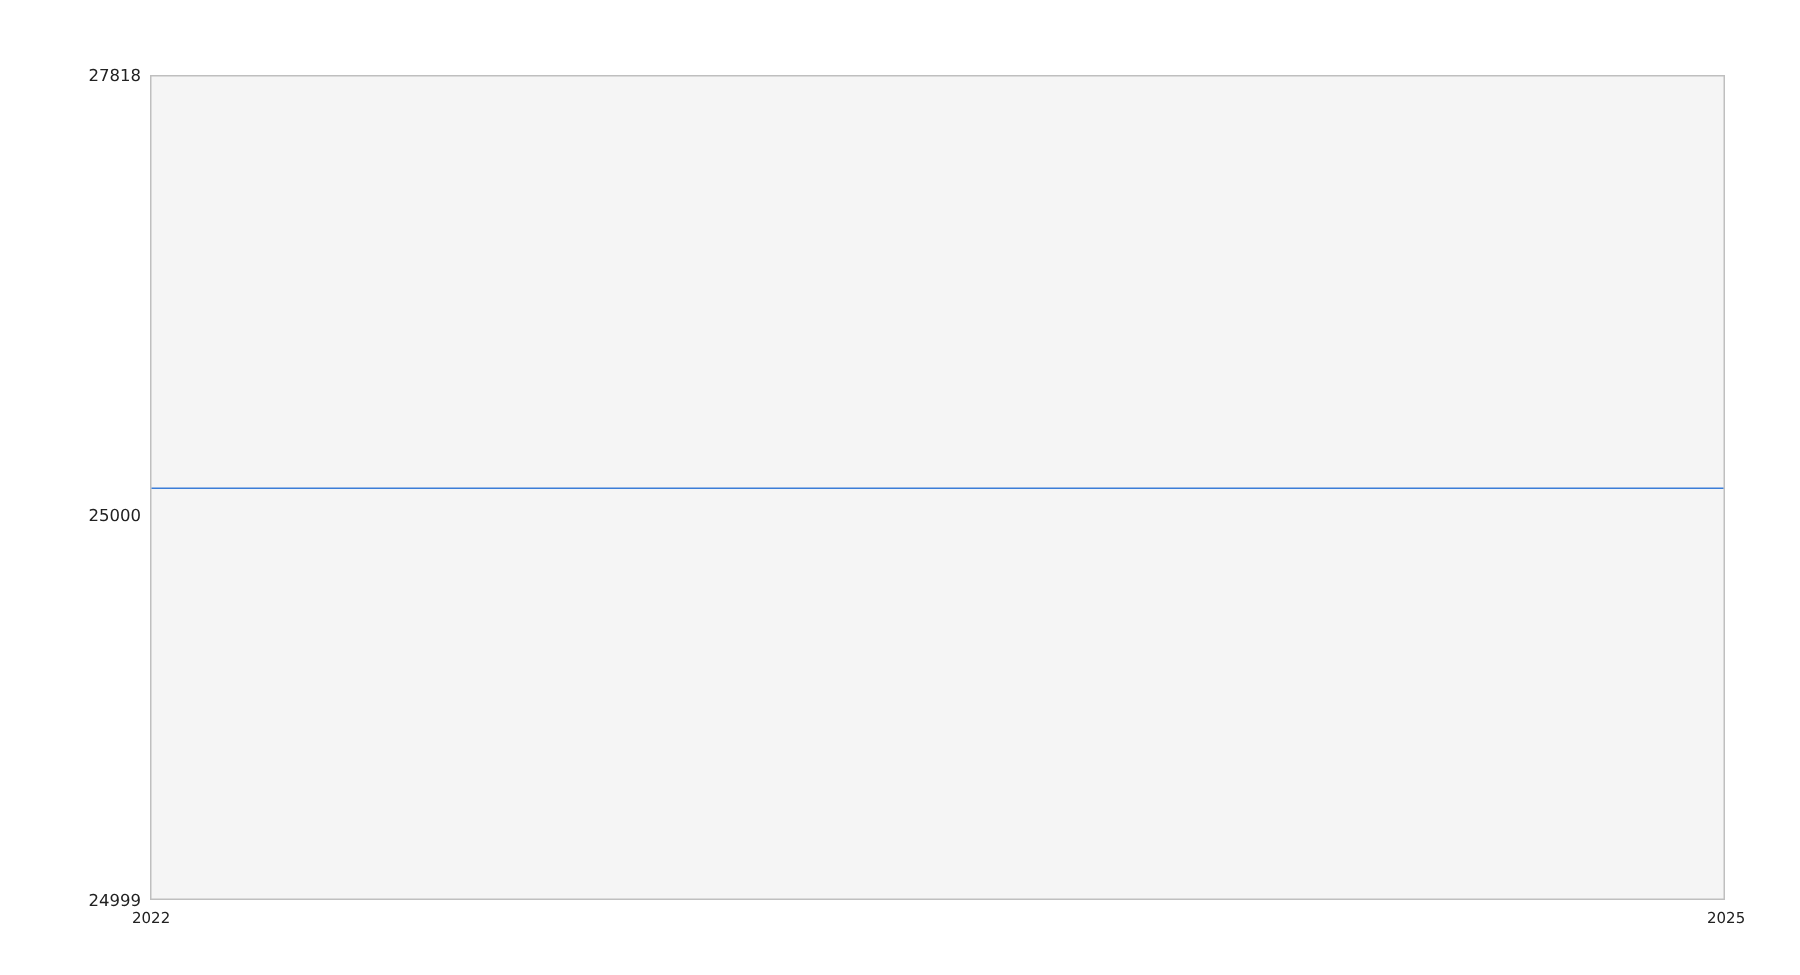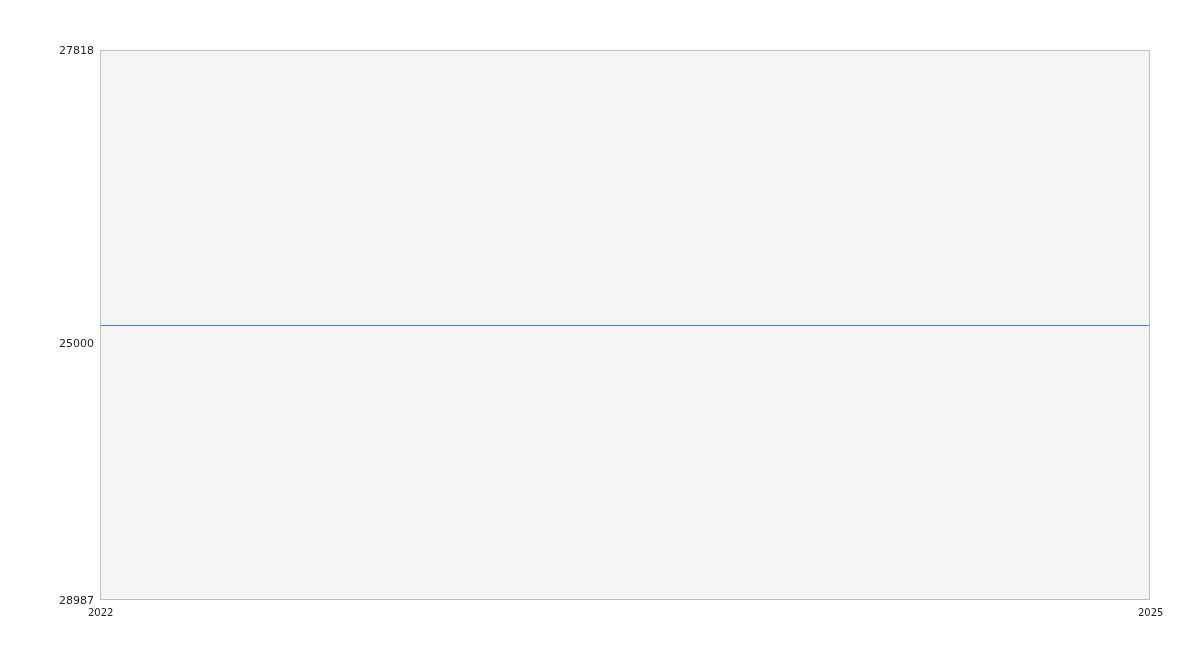--- a/index.html
+++ b/index.html
@@ -82,18 +82,18 @@
 
 <div class="chart-wrap">
 
 
   <div class="plot-area">
     <div class="series-line"></div>
   </div>
 
   <div class="y-tick top">27818</div>
   <div class="y-tick mid">25000</div>
-  <div class="y-tick bot">28987</div>
+  <div class="y-tick bot">24999</div>
 
   <div class="x-tick left">2022</div>
   <div class="x-tick right">2025</div>
 
 </div>
 
 </body></html>

